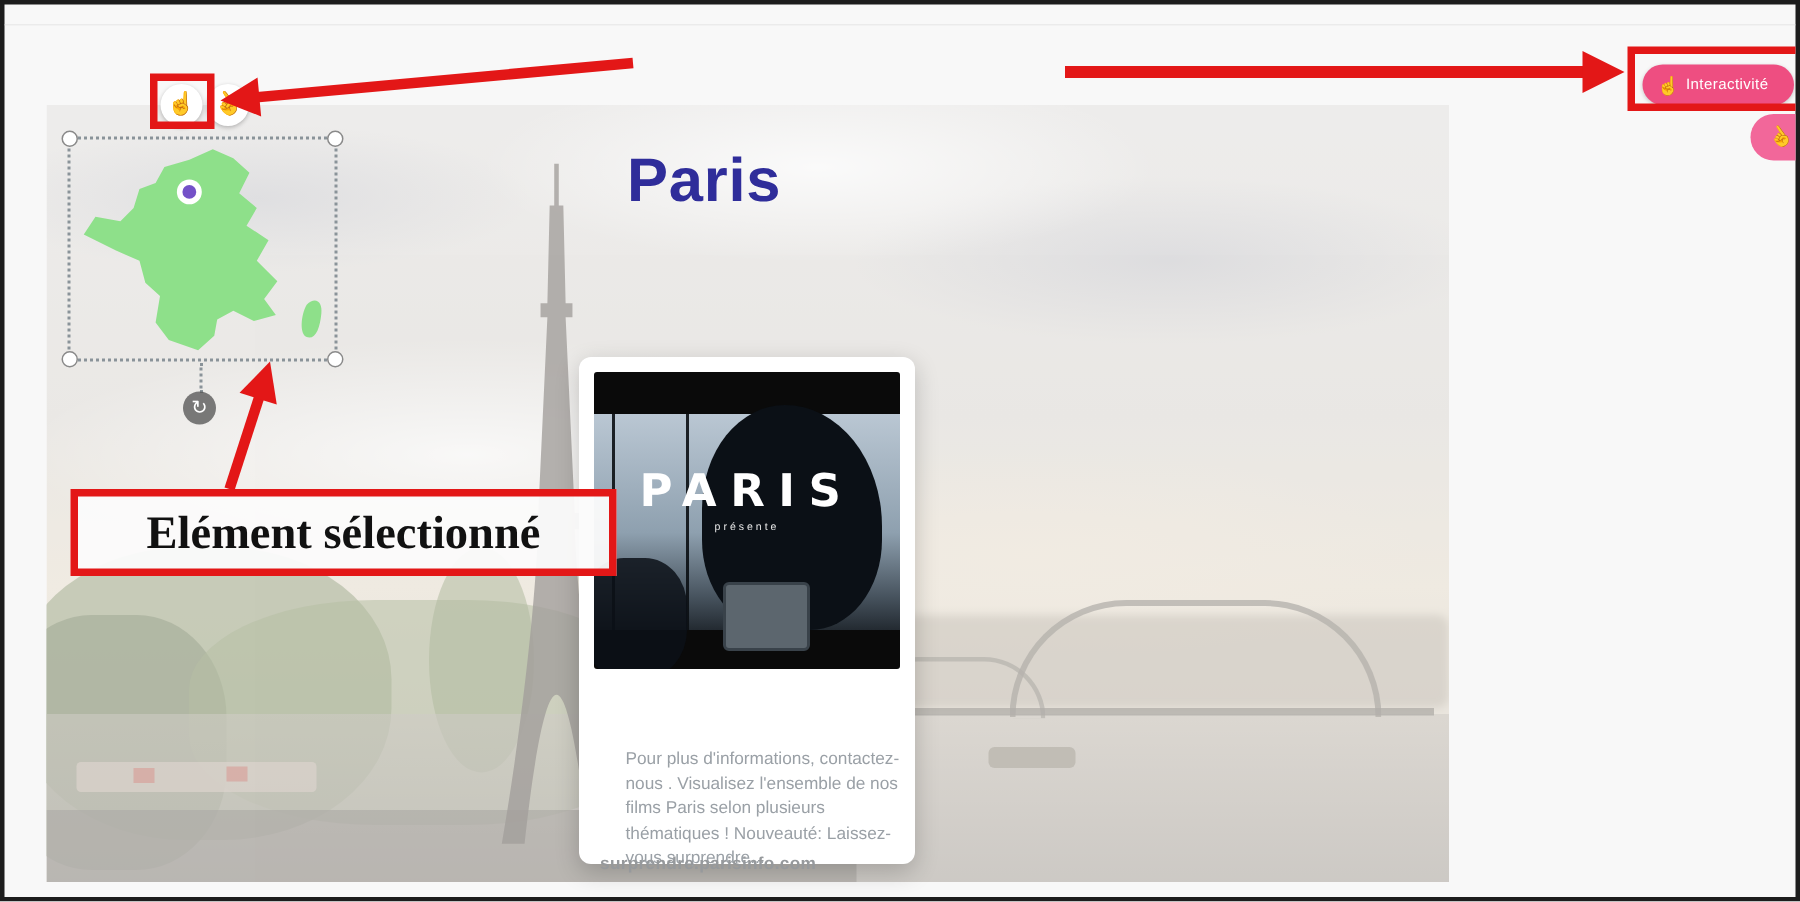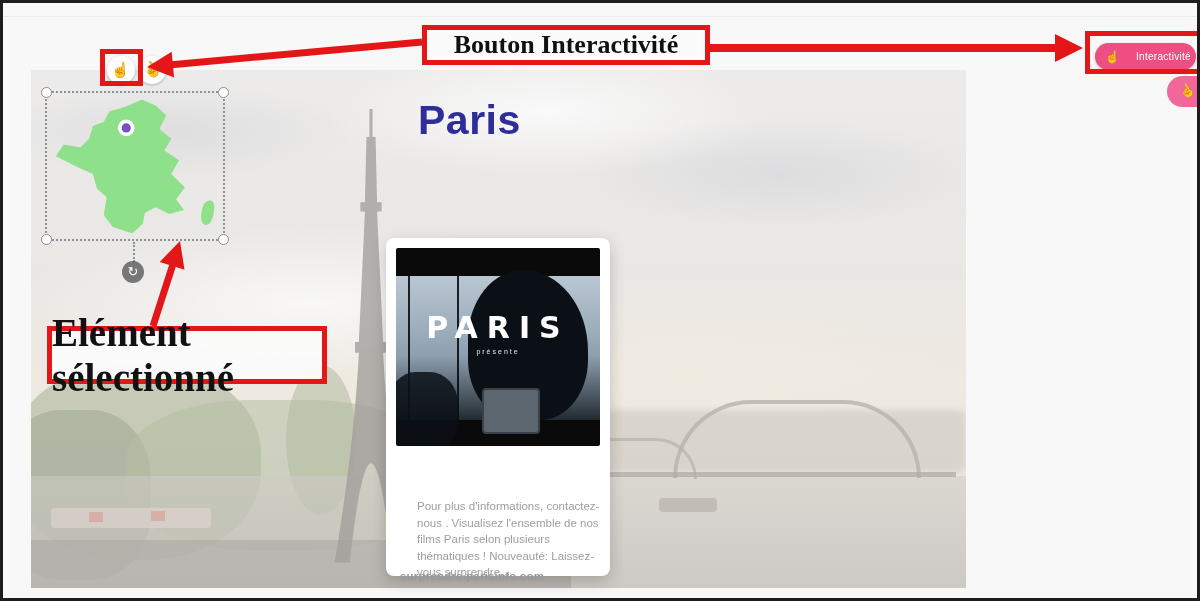--- a/index.html
+++ b/index.html
@@ -57,30 +57,30 @@
   .case{position:absolute;left:86px;top:112px;width:58px;height:46px;background:#5c666e;border-radius:4px;border:2px solid #39424a;box-sizing:border-box;}
   .brand{position:absolute;left:0;top:62px;width:100%;text-align:center;color:#fff;font-size:30px;font-weight:bold;letter-spacing:9px;font-family:"DejaVu Sans",sans-serif;}
   .brand-sub{position:absolute;left:0;top:100px;width:100%;text-align:center;color:#e8e8e8;font-size:7px;letter-spacing:2px;}
   .card-title{position:absolute;left:14px;top:218px;width:196px;color:#3c4248;font-size:13px;font-weight:bold;line-height:19px;}
   .card-body{position:absolute;left:31px;top:260px;width:198px;color:#9aa0a6;font-size:11.5px;line-height:16.5px;}
   .card-link{position:absolute;left:14px;top:332px;width:196px;color:#96999c;font-size:11.5px;font-weight:bold;letter-spacing:.2px;}
 
   
   .pill-inter{position:absolute;left:1092px;top:40px;width:101px;height:27px;border-radius:14px;background:#ee4e81;color:#fff;display:flex;align-items:center;box-shadow:0 1px 3px rgba(0,0,0,.2);}
   .pill-inter .ic{margin-left:10px;font-size:12px;}
-  .pill-inter .lb{margin-left:16px;font-size:10px;letter-spacing:.3px;}
+  .pill-inter .lb{margin-left:4px;font-size:10px;letter-spacing:.3px;}
   .pill-anim{position:absolute;left:1164px;top:73px;width:70px;height:31px;border-radius:16px;background:#f2679a;color:#fff;display:flex;align-items:center;}
   .pill-anim .ic{margin-left:12px;font-size:13px;}
 
   
   .red-sq{position:absolute;left:97px;top:46px;width:43px;height:37px;border:5px solid #e31717;box-sizing:border-box;}
   .red-sq-tr{position:absolute;left:1082px;top:28px;width:118px;height:43px;border:5px solid #e31717;box-sizing:border-box;}
   .ann-box{position:absolute;border:5px solid #e31717;background:rgba(251,251,251,.95);box-sizing:border-box;display:flex;align-items:center;justify-content:center;font-family:"Liberation Serif",serif;font-weight:bold;color:#111;}
   .ann1{left:419px;top:22px;width:288px;height:40px;font-size:26px;}
-  .ann2{left:44px;top:323px;width:280px;height:58px;font-size:39px;}
+  .ann2{left:44px;top:323px;width:364px;height:58px;font-size:31px;}
   .arrows{position:absolute;left:0;top:0;width:1200px;height:601px;pointer-events:none;}
 </style>
 </head>
 <body>
 
 <div class="frame">
   <div class="topline"></div>
 
   <div class="photo">
     <div class="sky"></div>
@@ -150,19 +150,16 @@
 
   <svg class="arrows">
     <line x1="419" y1="39" x2="166" y2="62" stroke="#e31717" stroke-width="7"></line>
     <polygon points="144,64 168.7,48.7 171.1,74.6" fill="#e31717"></polygon>
     <line x1="707" y1="45" x2="1054" y2="45" stroke="#e31717" stroke-width="8"></line>
     <polygon points="1080,45 1052,31 1052,59" fill="#e31717"></polygon>
     <line x1="150" y1="323" x2="171" y2="258" stroke="#e31717" stroke-width="7"></line>
     <polygon points="177,238 181.5,266.7 156.7,258.9" fill="#e31717"></polygon>
   </svg>
 
-  <div class="ann-box ann1">
-    <span>Bouton Interactivité</span>
-  </div>
   <div class="ann-box ann2">
     <span>Elément sélectionné</span>
   </div>
 </div>
 
 </body></html>

